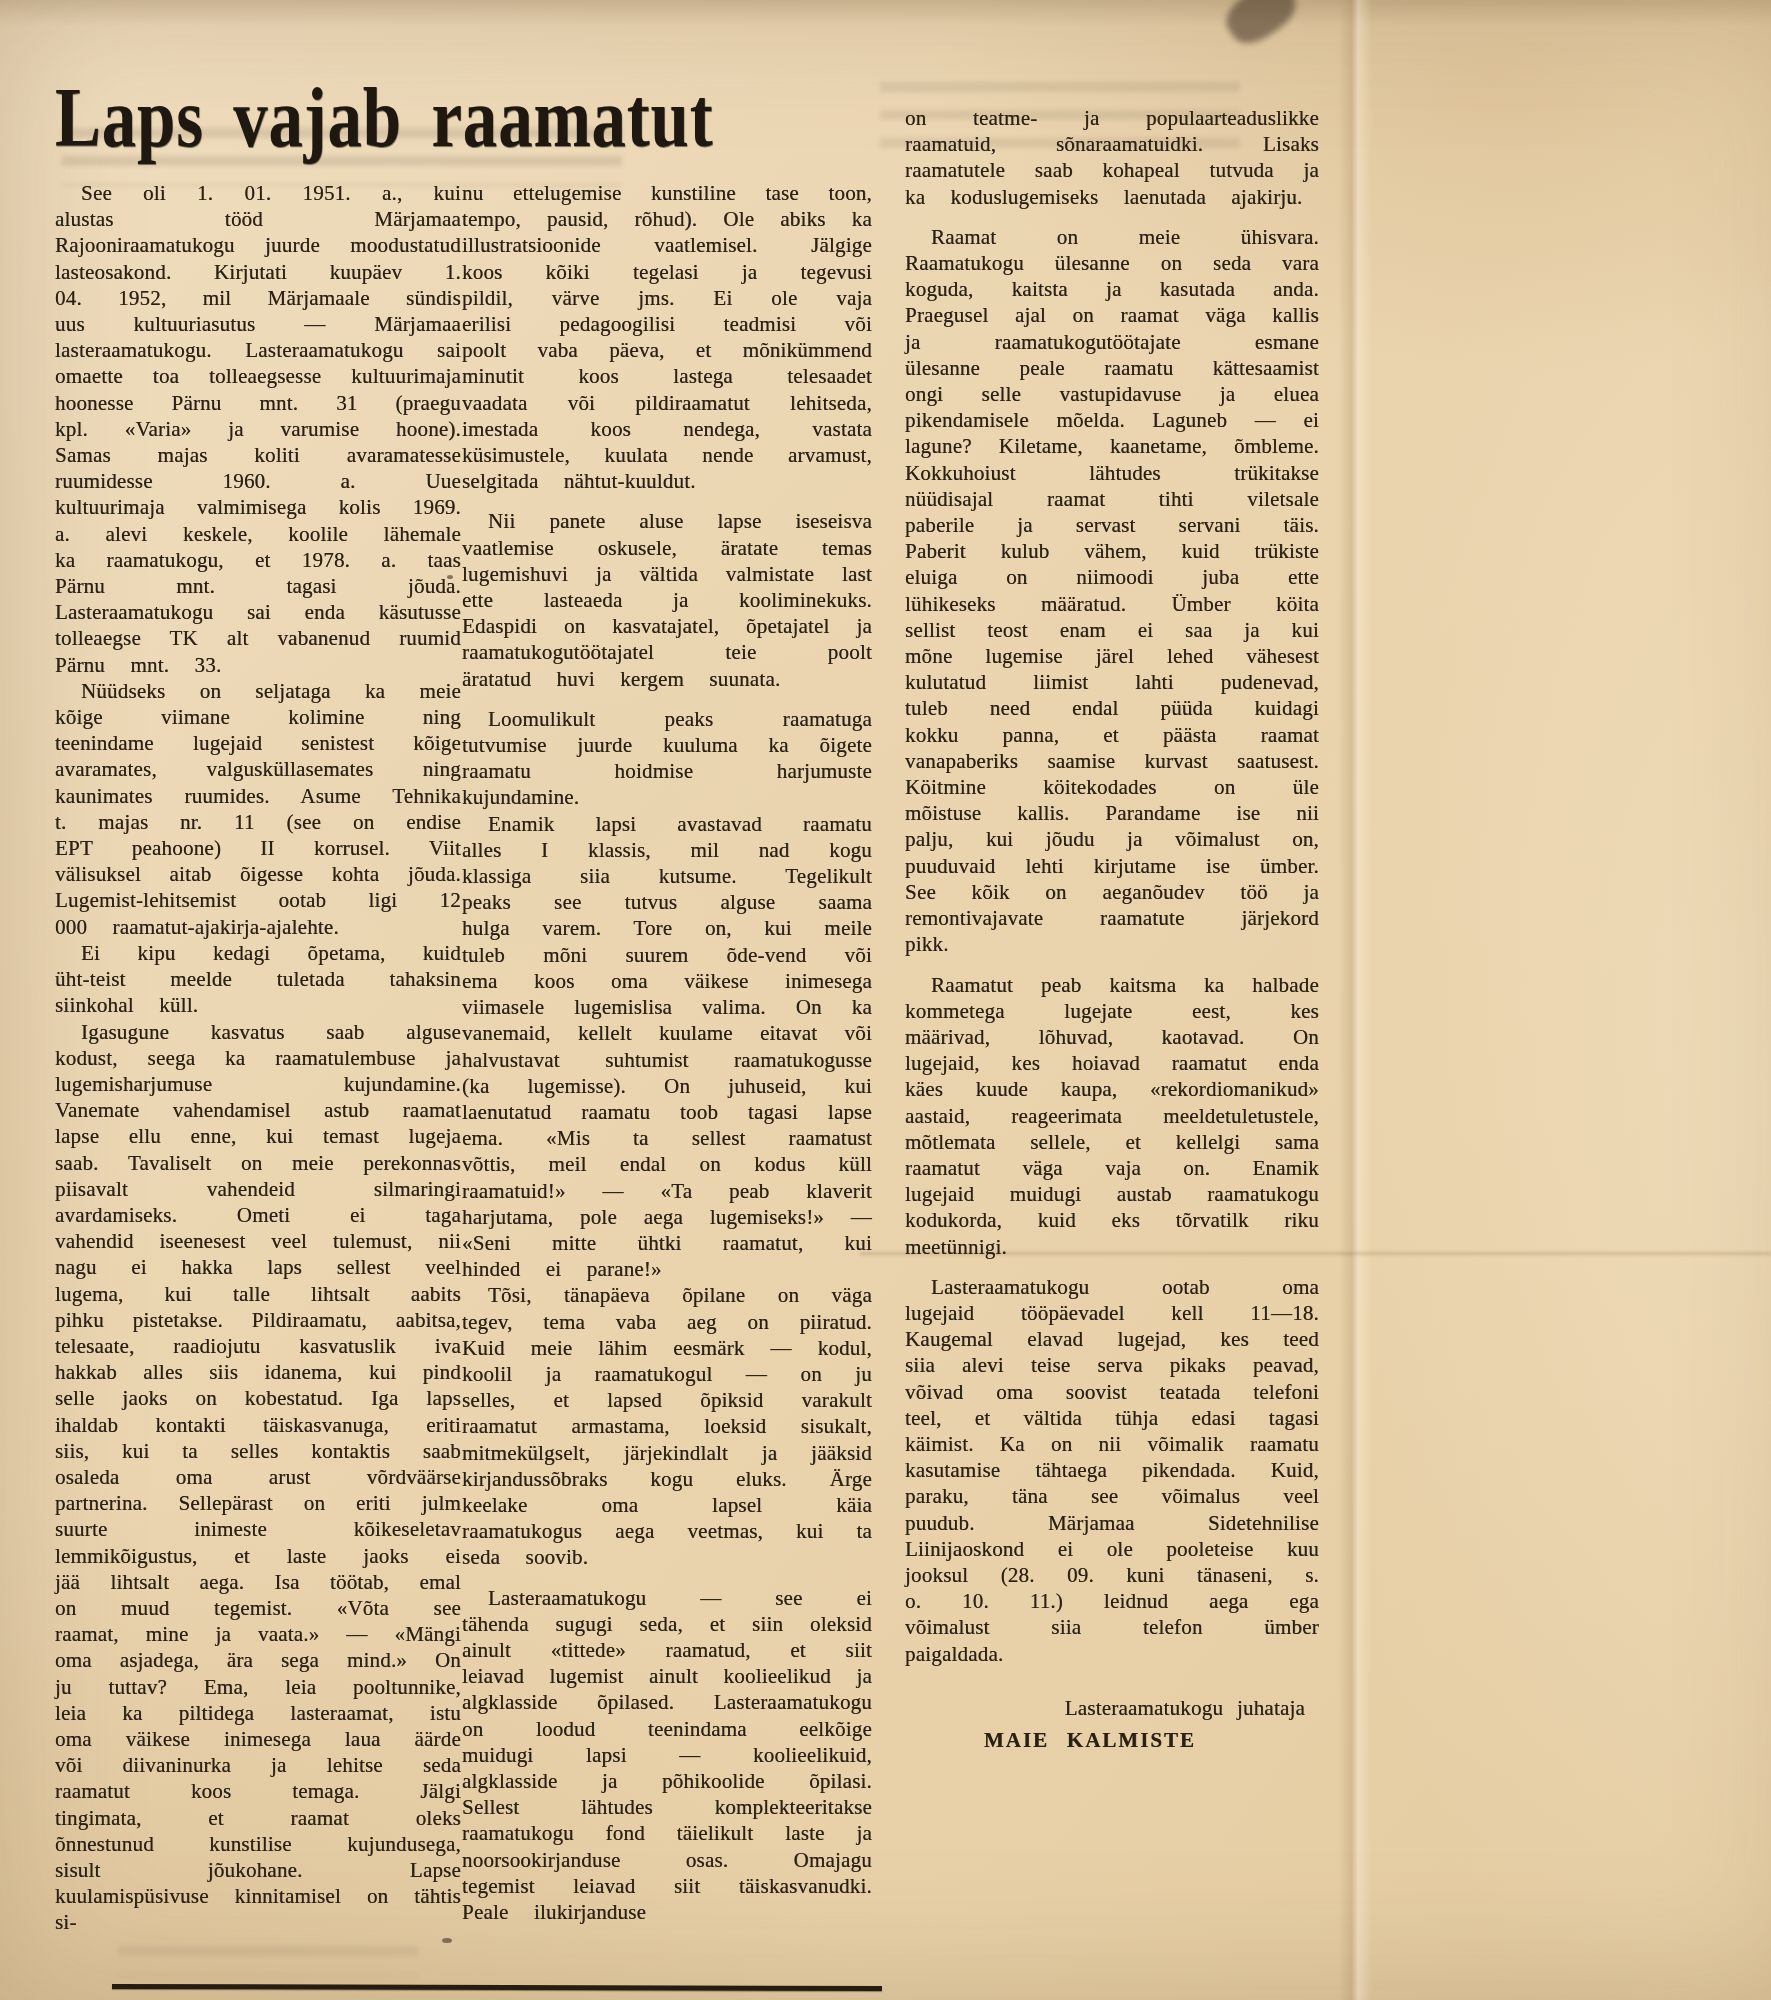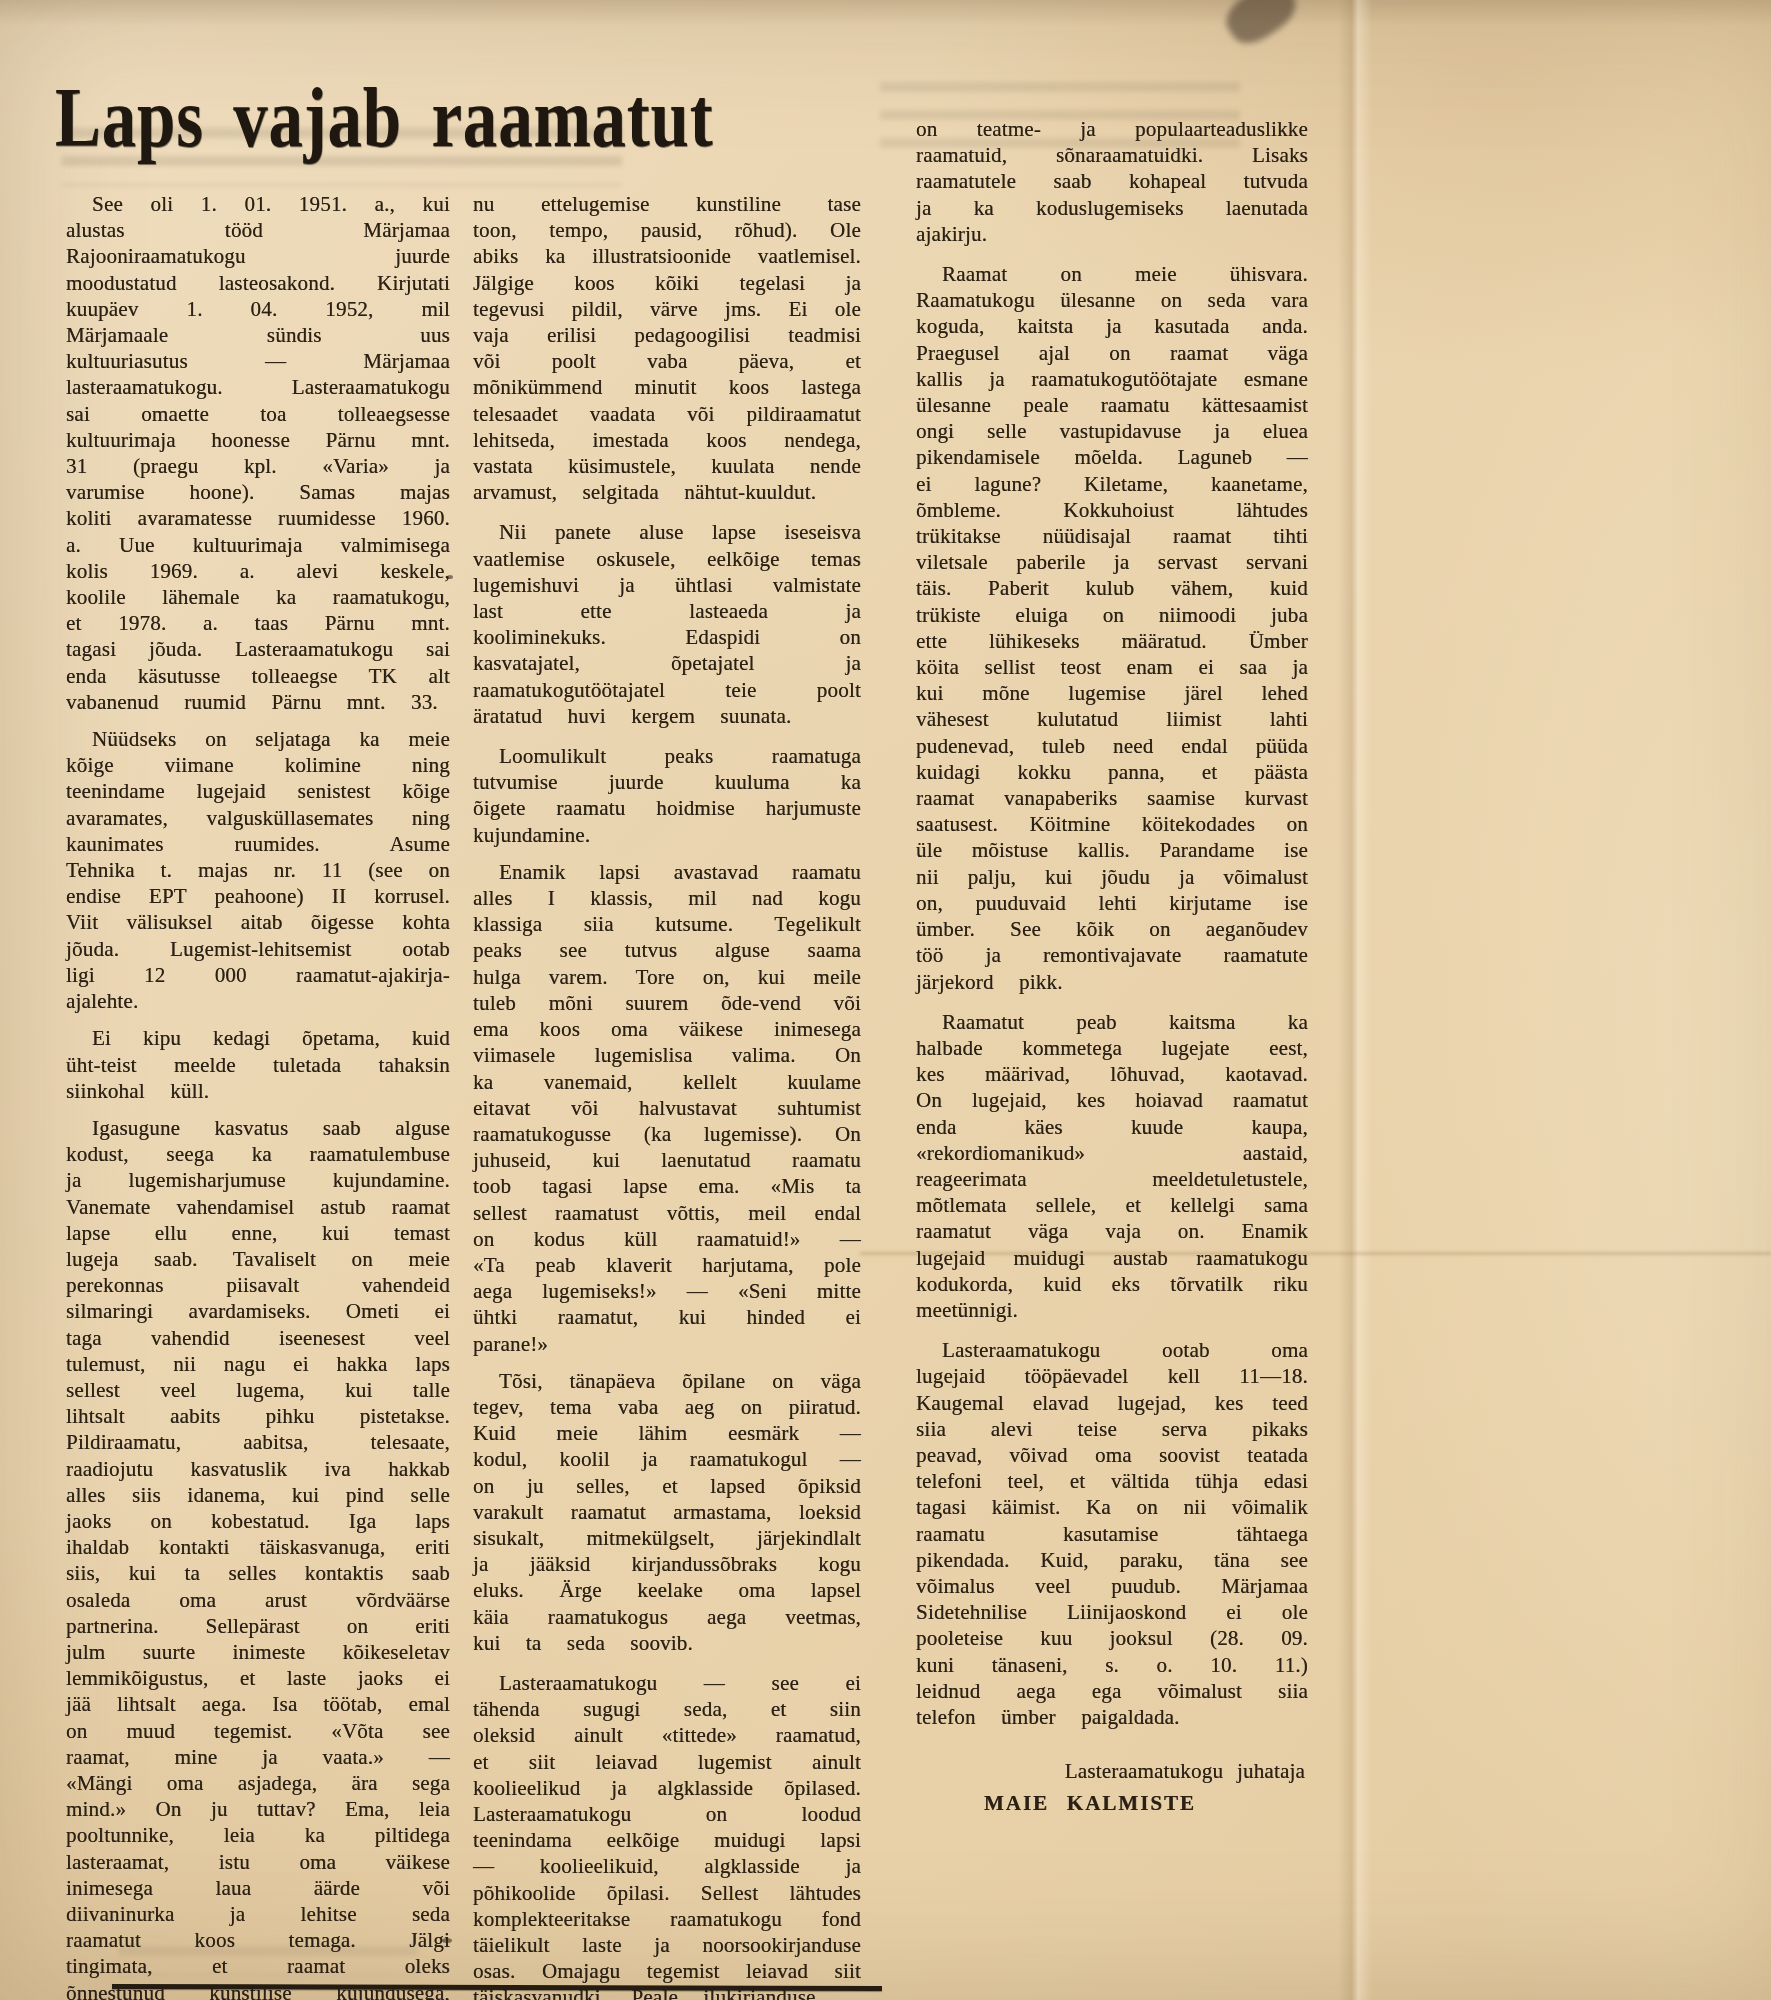--- a/index.html
+++ b/index.html
@@ -52,21 +52,21 @@
     text-align: justify;
     font-size: 21px;
     line-height: 26.2px;
     word-spacing: 0.95em;
     letter-spacing: 0.2px;
     text-shadow: 0.3px 0.3px 0.4px rgba(42,32,20,0.65);
   }
   .col-1 { left: 55px;  top: 180px; width: 406px; }
   .col-2 { left: 462px; top: 180px; width: 410px; }
   .col-3 { left: 905px; top: 105px; width: 414px; }
-  .para { margin: 11px; font-family: Liberation Serif, serif; }
+  .para { margin: 0; font-family: Liberation Serif, serif; }
   .para.indent { text-indent: 26px; }
   .para.gap { margin-top: 14px; }
 
   .signature { margin-top: 28px; }
   .signature-role { text-align: right; padding-right: 14px; word-spacing: 0.4em; }
   .signature-name { text-align: center; padding-right: 44px; font-weight: 700;
     letter-spacing: 2px; word-spacing: 0.5em; margin-top: 6px; }
 
   .bottom-rule { position: absolute; left: 112px; top: 1985px; width: 770px; height: 5px;
     background: #261d12; transform: rotate(0.15deg); box-shadow: 0 1px 1px rgba(38,29,18,0.4); }
@@ -93,21 +93,21 @@
   <h1 class="title">Laps vajab raamatut</h1>
 
   <div class="col col-1">
       <p class="para indent">See oli 1. 01. 1951. a., kui alustas tööd Märjamaa Rajooniraamatukogu juurde moodustatud lasteosakond. Kirjutati kuupäev 1. 04. 1952, mil Märjamaale sündis uus kultuuriasutus — Märjamaa lasteraamatukogu. Lasteraamatukogu sai omaette toa tolleaegsesse kultuurimaja hoonesse Pärnu mnt. 31 (praegu kpl. «Varia» ja varumise hoone). Samas majas koliti avaramatesse ruumidesse 1960. a. Uue kultuurimaja valmimisega kolis 1969. a. alevi keskele, koolile lähemale ka raamatukogu, et 1978. a. taas Pärnu mnt. tagasi jõuda. Lasteraamatukogu sai enda käsutusse tolleaegse TK alt vabanenud ruumid Pärnu mnt. 33.</p>
       <p class="para indent">Nüüdseks on seljataga ka meie kõige viimane kolimine ning teenindame lugejaid senistest kõige avaramates, valgusküllasemates ning kaunimates ruumides. Asume Tehnika t. majas nr. 11 (see on endise EPT peahoone) II korrusel. Viit välisuksel aitab õigesse kohta jõuda. Lugemist-lehitsemist ootab ligi 12 000 raamatut-ajakirja-ajalehte.</p>
       <p class="para indent">Ei kipu kedagi õpetama, kuid üht-teist meelde tuletada tahaksin siinkohal küll.</p>
       <p class="para indent">Igasugune kasvatus saab alguse kodust, seega ka raamatulembuse ja lugemisharjumuse kujundamine. Vanemate vahendamisel astub raamat lapse ellu enne, kui temast lugeja saab. Tavaliselt on meie perekonnas piisavalt vahendeid silmaringi avardamiseks. Ometi ei taga vahendid iseenesest veel tulemust, nii nagu ei hakka laps sellest veel lugema, kui talle lihtsalt aabits pihku pistetakse. Pildiraamatu, aabitsa, telesaate, raadiojutu kasvatuslik iva hakkab alles siis idanema, kui pind selle jaoks on kobestatud. Iga laps ihaldab kontakti täiskasvanuga, eriti siis, kui ta selles kontaktis saab osaleda oma arust võrdväärse partnerina. Sellepärast on eriti julm suurte inimeste kõikeseletav lemmikõigustus, et laste jaoks ei jää lihtsalt aega. Isa töötab, emal on muud tegemist. «Võta see raamat, mine ja vaata.» — «Mängi oma asjadega, ära sega mind.» On ju tuttav? Ema, leia pooltunnike, leia ka piltidega lasteraamat, istu oma väikese inimesega laua äärde või diivaninurka ja lehitse seda raamatut koos temaga. Jälgi tingimata, et raamat oleks õnnestunud kunstilise kujundusega, sisult jõukohane. Lapse kuulamispüsivuse kinnitamisel on tähtis si-</p>
     </div>
   <div class="col col-2">
       <p class="para">nu ettelugemise kunstiline tase toon, tempo, pausid, rõhud). Ole abiks ka illustratsioonide vaatlemisel. Jälgige koos kõiki tegelasi ja tegevusi pildil, värve jms. Ei ole vaja erilisi pedagoogilisi teadmisi või poolt vaba päeva, et mõnikümmend minutit koos lastega telesaadet vaadata või pildiraamatut lehitseda, imestada koos nendega, vastata küsimustele, kuulata nende arvamust, selgitada nähtut-kuuldut.</p>
-      <p class="para indent gap">Nii panete aluse lapse iseseisva vaatlemise oskusele, eelkõige temas lugemishuvi ja ühtlasi valmistate last ette lasteaeda ja kooliminekuks. Edaspidi on kasvatajatel, õpetajatel ja raamatukogutöötajatel teie poolt äratatud huvi kergem suunata.</p>
+      <p class="para indent gap">Nii panete aluse lapse iseseisva vaatlemise oskusele, äratate temas lugemishuvi ja vältida valmistate last ette lasteaeda ja kooliminekuks. Edaspidi on kasvatajatel, õpetajatel ja raamatukogutöötajatel teie poolt äratatud huvi kergem suunata.</p>
       <p class="para indent gap">Loomulikult peaks raamatuga tutvumise juurde kuuluma ka õigete raamatu hoidmise harjumuste kujundamine.</p>
       <p class="para indent">Enamik lapsi avastavad raamatu alles I klassis, mil nad kogu klassiga siia kutsume. Tegelikult peaks see tutvus alguse saama hulga varem. Tore on, kui meile tuleb mõni suurem õde-vend või ema koos oma väikese inimesega viimasele lugemislisa valima. On ka vanemaid, kellelt kuulame eitavat või halvustavat suhtumist raamatukogusse (ka lugemisse). On juhuseid, kui laenutatud raamatu toob tagasi lapse ema. «Mis ta sellest raamatust võttis, meil endal on kodus küll raamatuid!» — «Ta peab klaverit harjutama, pole aega lugemiseks!» — «Seni mitte ühtki raamatut, kui hinded ei parane!»</p>
       <p class="para indent">Tõsi, tänapäeva õpilane on väga tegev, tema vaba aeg on piiratud. Kuid meie lähim eesmärk — kodul, koolil ja raamatukogul — on ju selles, et lapsed õpiksid varakult raamatut armastama, loeksid sisukalt, mitmekülgselt, järjekindlalt ja jääksid kirjandussõbraks kogu eluks. Ärge keelake oma lapsel käia raamatukogus aega veetmas, kui ta seda soovib.</p>
       <p class="para indent gap">Lasteraamatukogu — see ei tähenda sugugi seda, et siin oleksid ainult «tittede» raamatud, et siit leiavad lugemist ainult koolieelikud ja algklasside õpilased. Lasteraamatukogu on loodud teenindama eelkõige muidugi lapsi — koolieelikuid, algklasside ja põhikoolide õpilasi. Sellest lähtudes komplekteeritakse raamatukogu fond täielikult laste ja noorsookirjanduse osas. Omajagu tegemist leiavad siit täiskasvanudki. Peale ilukirjanduse</p>
     </div>
   <div class="col col-3">
     <p class="para">on teatme- ja populaarteaduslikke raamatuid, sõnaraamatuidki. Lisaks raamatutele saab kohapeal tutvuda ja ka koduslugemiseks laenutada ajakirju.</p>
       <p class="para indent gap">Raamat on meie ühisvara. Raamatukogu ülesanne on seda vara koguda, kaitsta ja kasutada anda. Praegusel ajal on raamat väga kallis ja raamatukogutöötajate esmane ülesanne peale raamatu kättesaamist ongi selle vastupidavuse ja eluea pikendamisele mõelda. Laguneb — ei lagune? Kiletame, kaanetame, õmbleme. Kokkuhoiust lähtudes trükitakse nüüdisajal raamat tihti viletsale paberile ja servast servani täis. Paberit kulub vähem, kuid trükiste eluiga on niimoodi juba ette lühikeseks määratud. Ümber köita sellist teost enam ei saa ja kui mõne lugemise järel lehed vähesest kulutatud liimist lahti pudenevad, tuleb need endal püüda kuidagi kokku panna, et päästa raamat vanapaberiks saamise kurvast saatusest. Köitmine köitekodades on üle mõistuse kallis. Parandame ise nii palju, kui jõudu ja võimalust on, puuduvaid lehti kirjutame ise ümber. See kõik on aeganõudev töö ja remontivajavate raamatute järjekord pikk.</p>
       <p class="para indent gap">Raamatut peab kaitsma ka halbade kommetega lugejate eest, kes määrivad, lõhuvad, kaotavad. On lugejaid, kes hoiavad raamatut enda käes kuude kaupa, «rekordiomanikud» aastaid, reageerimata meeldetuletustele, mõtlemata sellele, et kellelgi sama raamatut väga vaja on. Enamik lugejaid muidugi austab raamatukogu kodukorda, kuid eks tõrvatilk riku meetünnigi.</p>
       <p class="para indent gap">Lasteraamatukogu ootab oma lugejaid tööpäevadel kell 11—18. Kaugemal elavad lugejad, kes teed siia alevi teise serva pikaks peavad, võivad oma soovist teatada telefoni teel, et vältida tühja edasi tagasi käimist. Ka on nii võimalik raamatu kasutamise tähtaega pikendada. Kuid, paraku, täna see võimalus veel puudub. Märjamaa Sidetehnilise Liinijaoskond ei ole pooleteise kuu jooksul (28. 09. kuni tänaseni, s. o. 10. 11.) leidnud aega ega võimalust siia telefon ümber paigaldada.</p>

